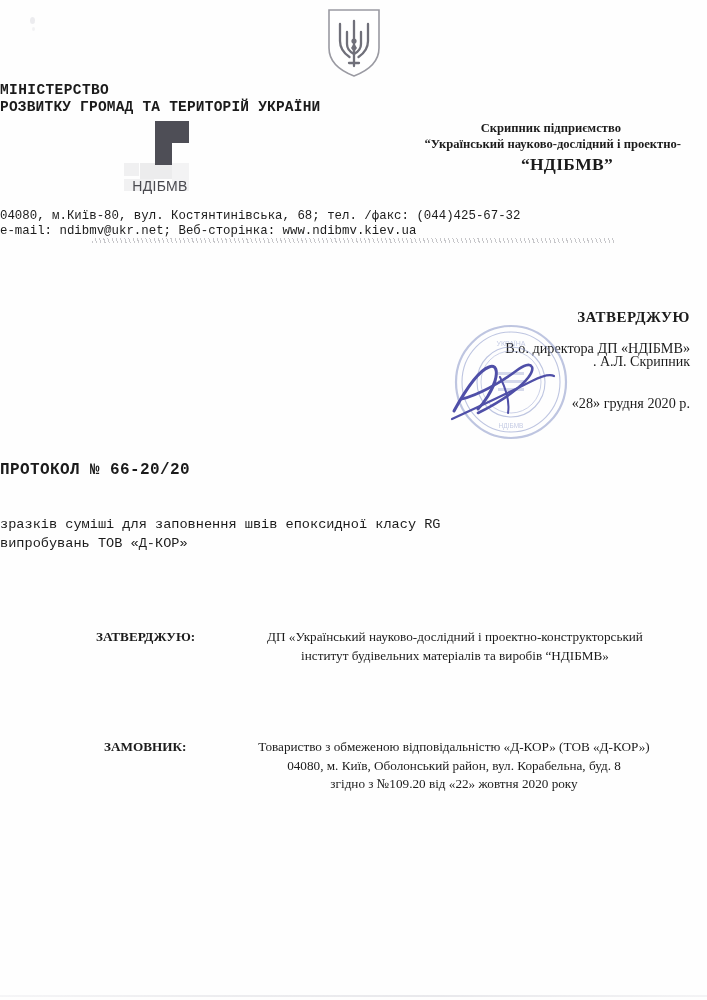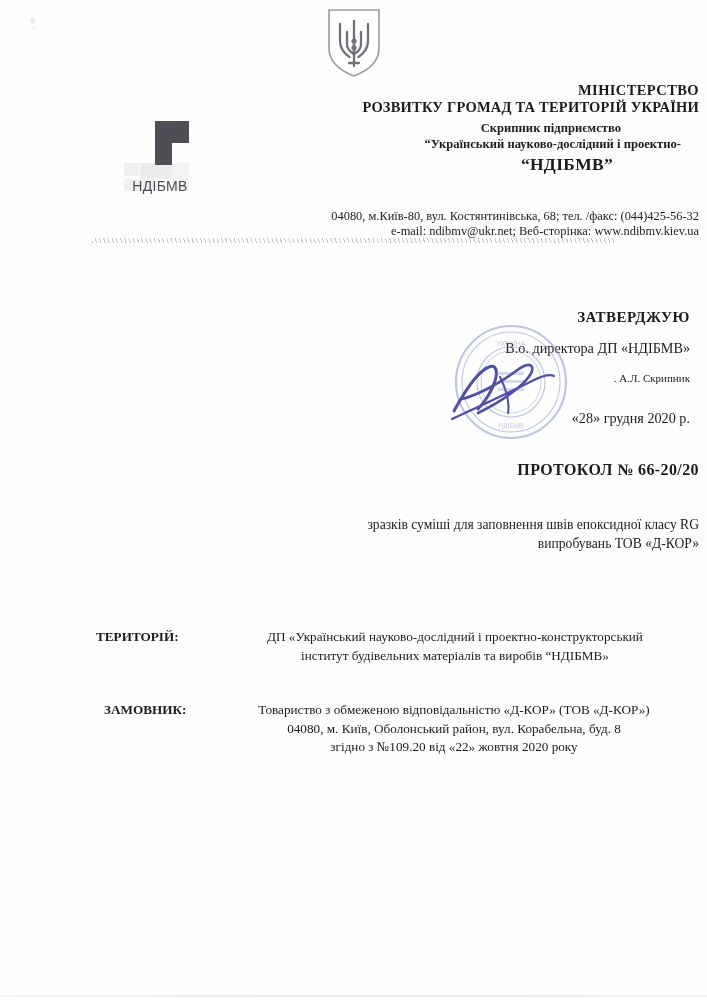--- a/index.html
+++ b/index.html
@@ -45,21 +45,22 @@
     top: 8px;
     display: flex;
     justify-content: center;
   }
   #emblem svg { display: block; }
 
   
   .hdr-center {
     position: absolute;
     left: 0; right: 8px;
-    text-align: right;
+    text-align: left;
+    font-family: Liberation Mono, monospace;
   }
   #ministry-line-1 {
     top: 82px;
     font-size: 14.5px;
     font-weight: bold;
     letter-spacing: .4px;
   }
   #ministry-line-2 {
     top: 99px;
     font-size: 14.5px;
@@ -152,22 +153,21 @@
   #approval-title {
     font-size: 15px;
     font-weight: bold;
     letter-spacing: .5px;
   }
   #approval-position {
     margin-top: 16px;
     font-size: 14.2px;
   }
   #approval-signer {
-    margin-top: 18px;
-    font-size: 11px;
+    font-size: 14px;
     padding-left: 112px;
   }
   #approval-date {
     margin-top: 27px;
     font-size: 14.2px;
     padding-left: 88px;
   }
 
   
   #seal {
@@ -210,21 +210,21 @@
     font-weight: bold;
     white-space: nowrap;
     flex: 0 0 auto;
   }
   .party-body { flex: 1 1 auto; }
   .party-body div { white-space: nowrap; text-align: center; }
 
   #executor { left: 96px; top: 628px; width: 600px; }
   #executor .party-label { width: 118px; }
 
-  #customer { left: 104px; top: 701px; width: 600px; }
+  #customer { left: 104px; top: 738px; width: 600px; }
   #customer .party-label { width: 100px; }
 </style>
 </head>
 <body>
 
 <div id="page">
 
   <div class="scan-speck" id="speck-a"></div>
   <div class="scan-speck" id="speck-b"></div>
 
@@ -258,21 +258,21 @@
     <div class="logo-blk" id="logo-dark-v"></div>
     <div id="logo-wordmark">НДІБМВ</div>
   </div>
 
   <div id="institute-block">
     <div class="ib-line" id="inst-line-1">Скрипник підприємство</div>
     <div class="ib-line" id="inst-line-2">“Український науково-дослідний  і  проектно-</div>
     <div id="inst-abbr">“НДІБМВ”</div>
   </div>
 
-  <div class="hdr-center" id="contact-line-1">04080, м.Київ-80, вул. Костянтинівська, 68; тел. /факс: (044)425-56-32</div>
+  <div class="hdr-center" id="contact-line-1">04080, м.Київ-80, вул. Костянтинівська, 68; тел. /факс: (044)425-67-32</div>
   <div class="hdr-center" id="contact-line-2">e-mail: ndibmv@ukr.net; Веб-сторінка: www.ndibmv.kiev.ua</div>
 
   <div id="header-rule"></div>
 
   <div id="approval">
     <div id="approval-title">ЗАТВЕРДЖУЮ</div>
     <div id="approval-position">В.о. директора  ДП «НДІБМВ»</div>
     <div id="approval-signer">.  А.Л. Скрипник</div>
     <div id="approval-date">«28» грудня 2020 р.</div>
   </div>
@@ -307,21 +307,21 @@
         <path d="M52 22 C58 34 62 46 60 58" stroke-width="2"></path>
       </g>
     </svg>
   </div>
 
   <div class="hdr-center" id="protocol-title">ПРОТОКОЛ  № 66-20/20</div>
   <div class="hdr-center" id="subtitle-2">зразків суміші для заповнення швів епоксидної класу RG</div>
   <div class="hdr-center" id="subtitle-3">випробувань  ТОВ «Д-КОР»</div>
 
   <div class="party" id="executor">
-    <div class="party-label">ТЕРИТОРІЙ:</div>
+    <div class="party-label">ЗАТВЕРДЖУЮ:</div>
     <div class="party-body">
       <div>ДП «Український науково-дослідний  і   проектно-конструкторський</div>
       <div>інститут будівельних матеріалів  та  виробів “НДІБМВ»</div>
     </div>
   </div>
 
   <div class="party" id="customer">
     <div class="party-label">ЗАМОВНИК:</div>
     <div class="party-body">
       <div>Товариство з обмеженою відповідальністю «Д-КОР»  (ТОВ «Д-КОР»)</div>

